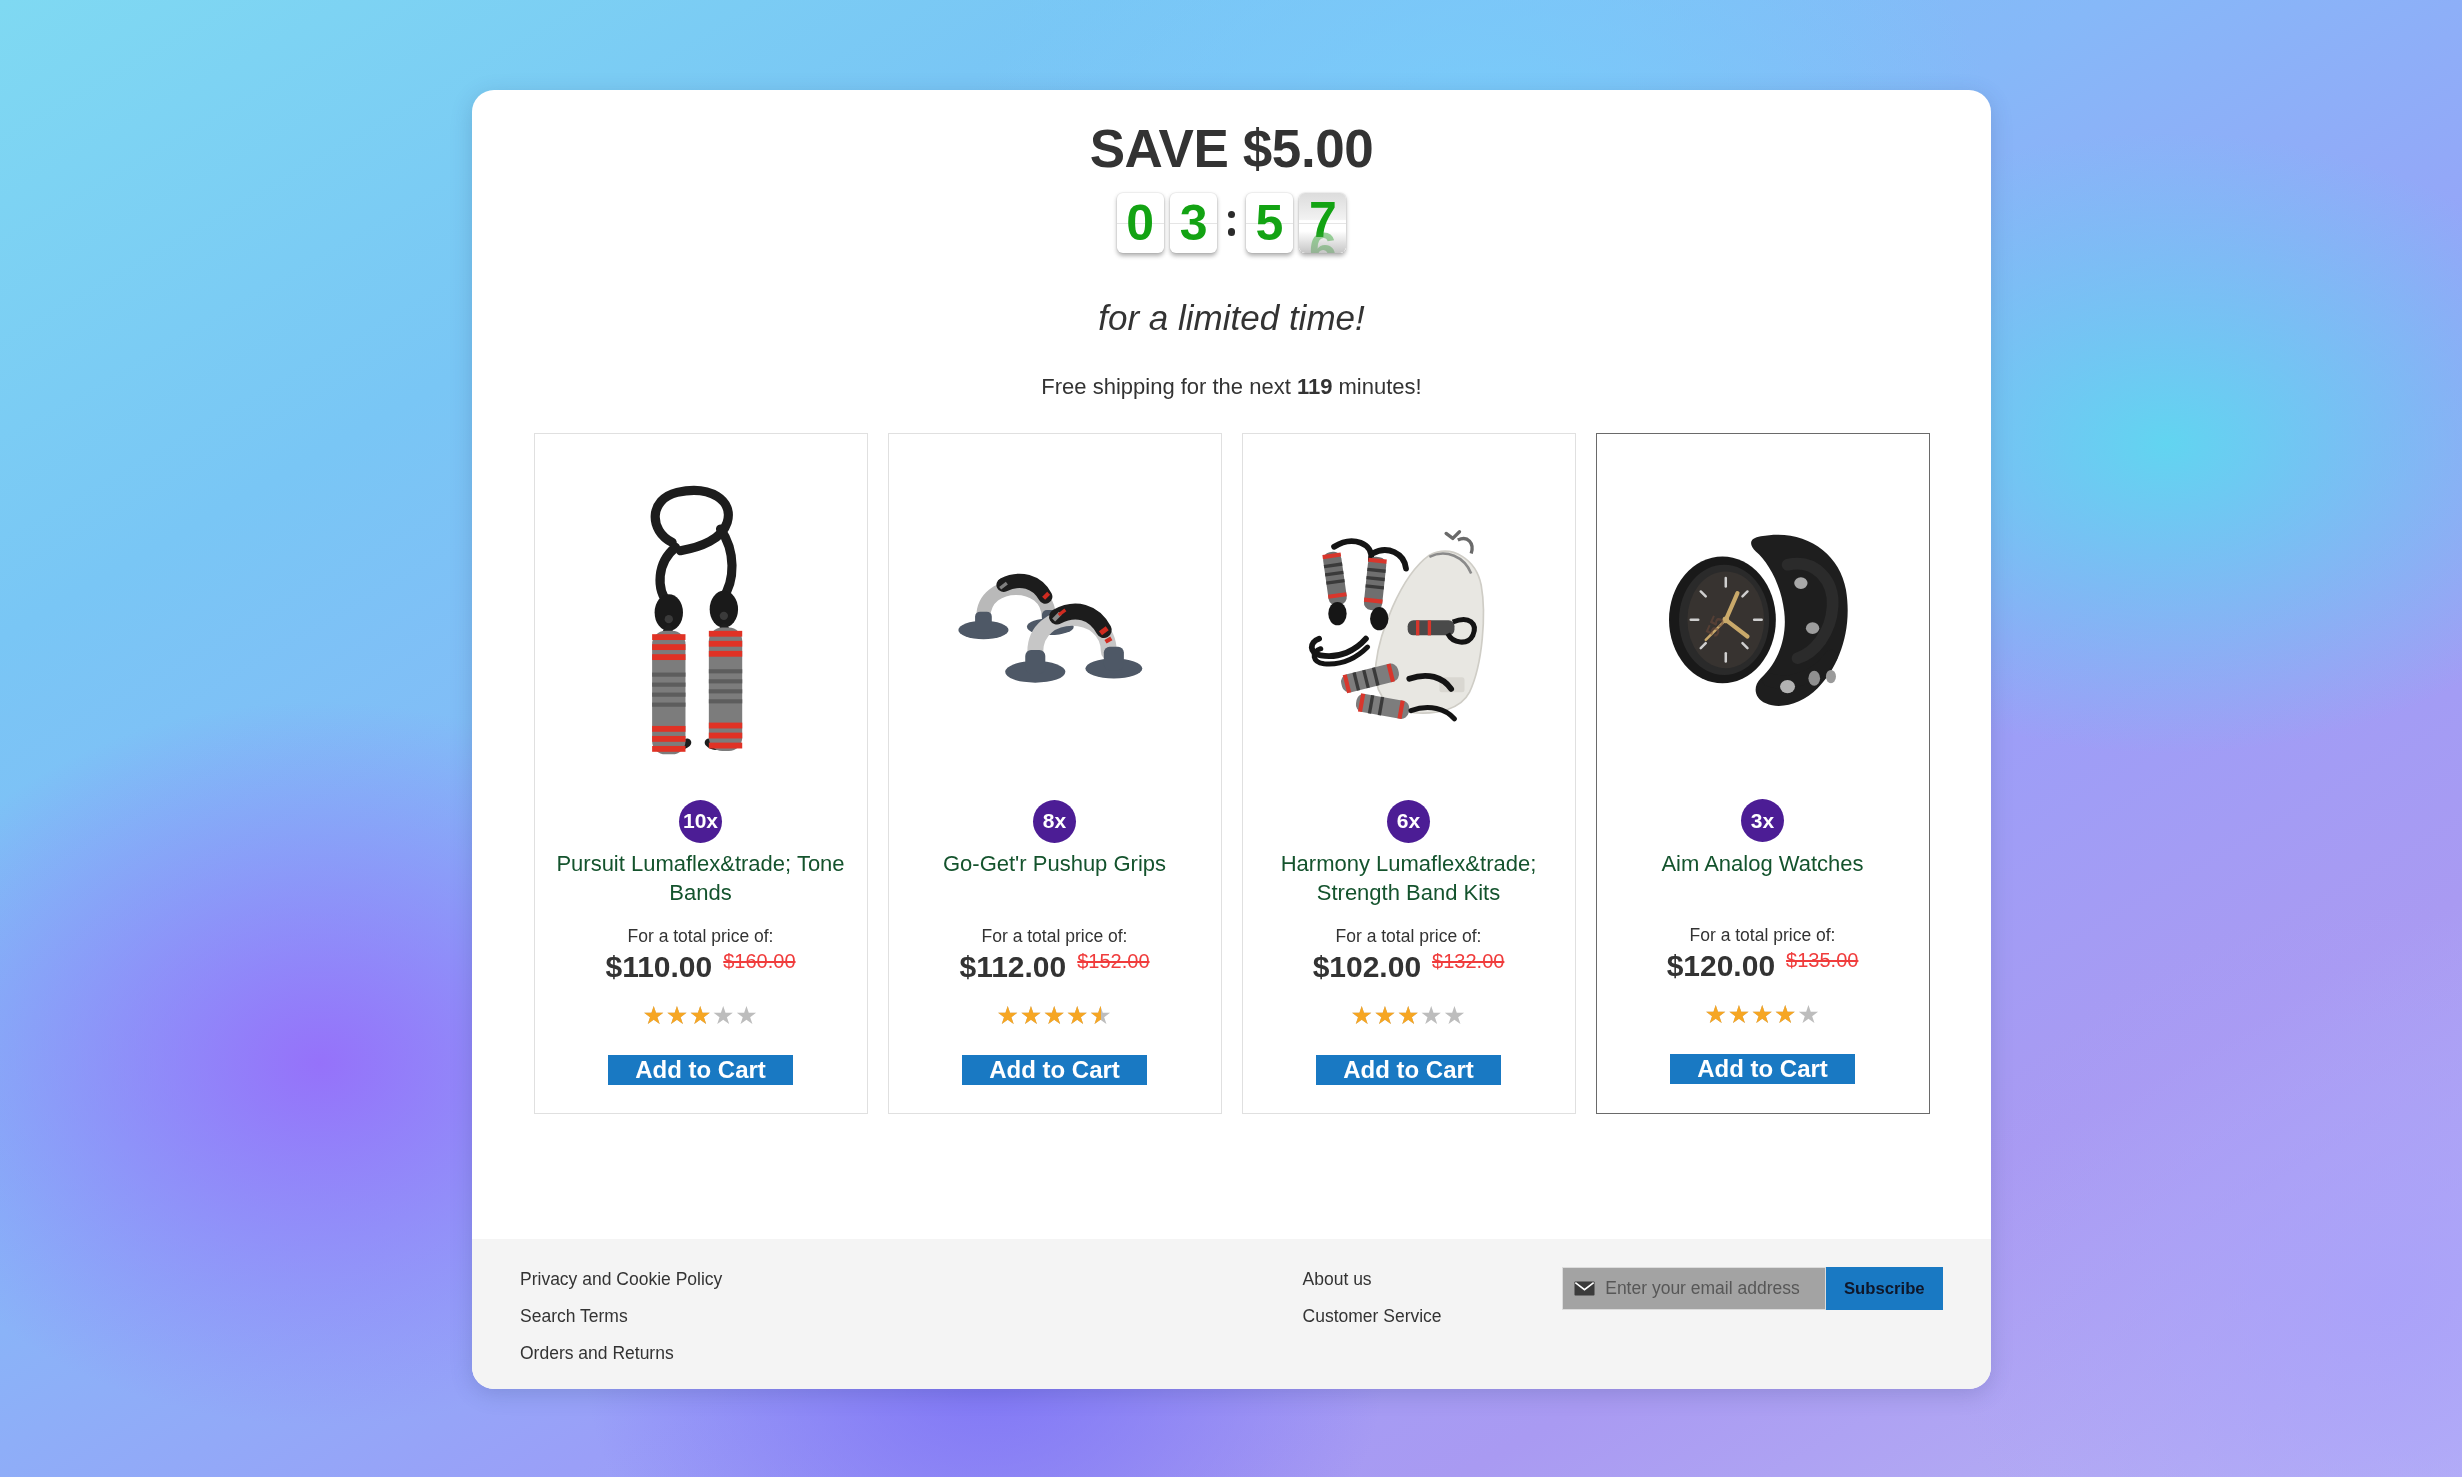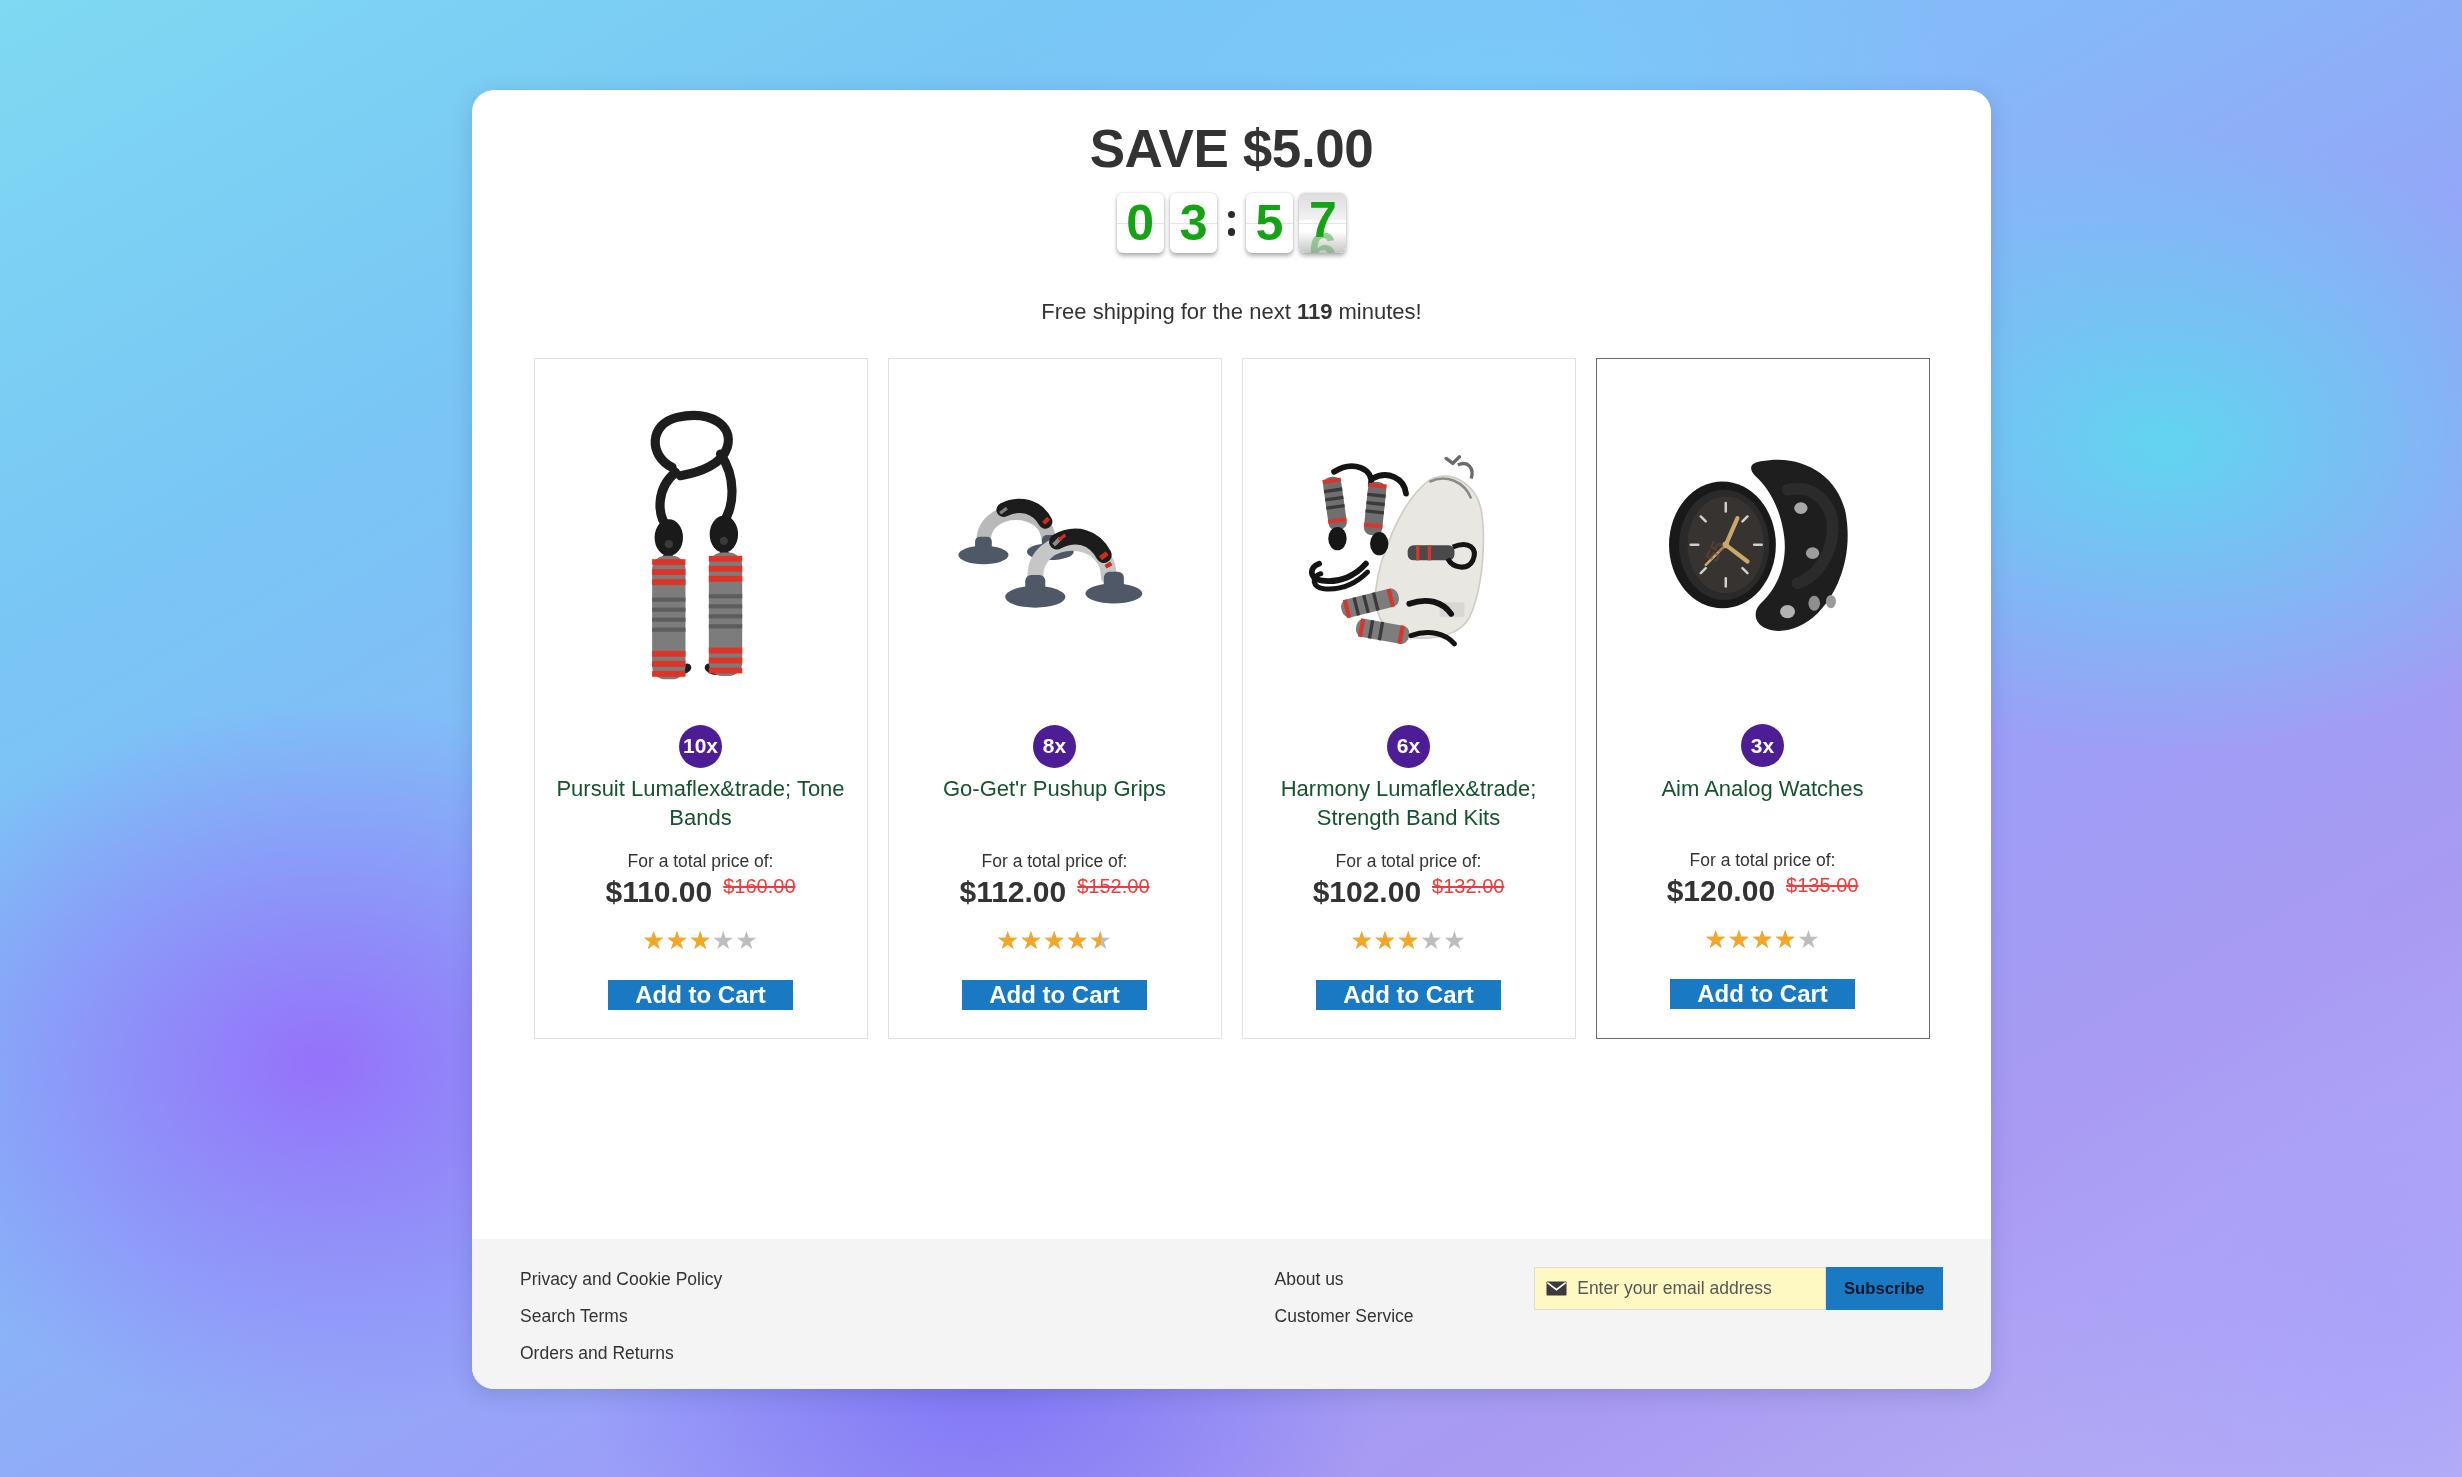--- a/index.html
+++ b/index.html
@@ -282,25 +282,25 @@
   .newsletter {
     margin-left: auto;
     display: flex;
     align-items: center;
     height: 43px;
     margin-top: -1.7px;
   }
   .email-wrap {
     display: flex;
     align-items: center;
-    background: #fef9c3;
+    background: #a3a3a3;
     border: 0.8px solid #dcdcdc;
     height: 43px;
     padding: 0 11.7px 0 11.7px;
-    width: 292px;
+    width: 264px;
   }
   .env-icon { flex: none; margin-right: 10px; display: block; }
   .email-input {
     border: none;
     outline: none;
     font-family: "Liberation Sans", sans-serif;
     font-size: 17.5px;
     color: #333333;
     background: transparent;
     width: 100%;
@@ -347,20 +347,21 @@
       </div>
 
       <div class="flip-digit flipping">
         <span class="ghost">6</span>
         <span class="d">7</span>
         <span class="shade"></span>
       </div>
 
     </div>
 
+    <div class="limited-time">for a limited time!</div>
 
     <div class="free-shipping"><span>Free shipping for the next </span><b>119</b><span> minutes!</span></div>
 
   </div>
 
   <div class="product-grid">
 
     <div class="product-card">
       <div class="product-image">
         <svg width="167" height="317" viewBox="0 0 200 380">

